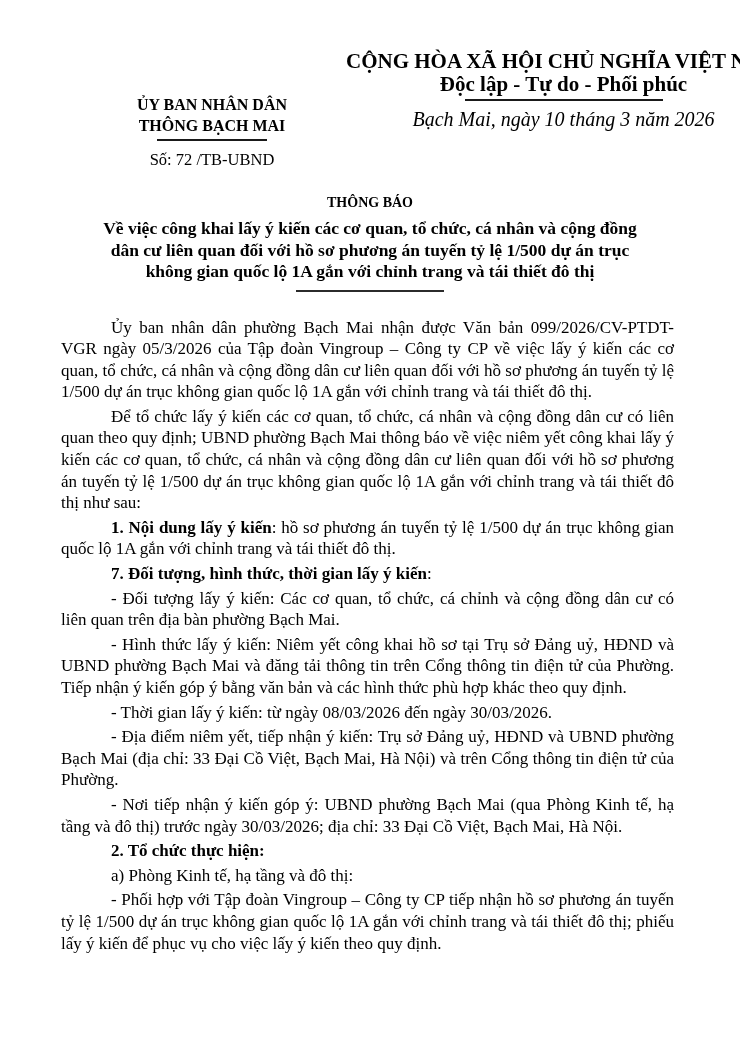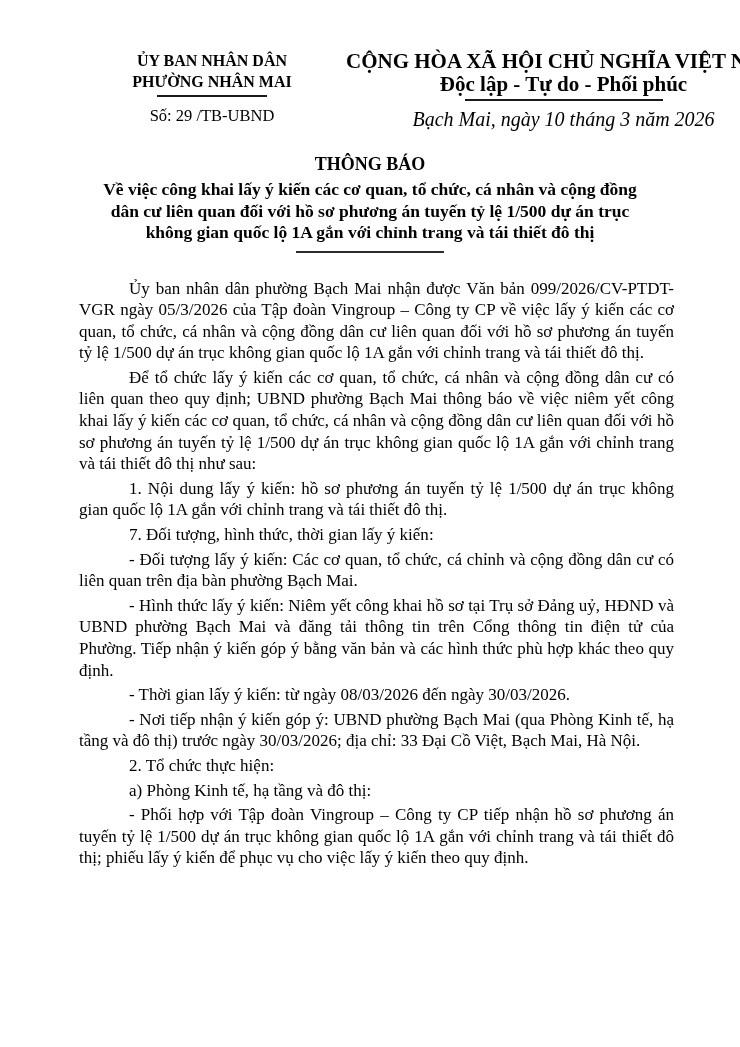--- a/index.html
+++ b/index.html
@@ -17,21 +17,21 @@
     font-family: "Liberation Serif", "DejaVu Serif", serif;
     overflow: hidden;
   }
   
   .header {
     display: flex;
     padding: 50px 58px 0 86px;
     align-items: flex-start;
   }
   .hcol { text-align: center; }
-  .hcol.left { width: 252px; flex: 0 0 auto; }
+  .hcol.left { width: 252px; flex: 0 0 auto; margin-top: 44px; }
   .hcol.right { flex: 1 1 auto; padding-left: 8px; }
   .h-bold-sm {
     font-weight: bold;
     font-size: 16px;
     line-height: 21px;
     white-space: nowrap;
   }
   .h-bold-lg {
     font-weight: bold;
     font-size: 21px;
@@ -56,61 +56,61 @@
   }
   .rule-left  { width: 110px; }
   .rule-right { width: 198px; }
   
   .title-block {
     text-align: center;
     margin-top: 22px;
   }
   .doc-title {
     font-weight: bold;
-    font-size: 18px;
+    font-size: 14px;
     line-height: 22px;
   }
   .doc-subject {
     font-weight: bold;
     font-size: 17.5px;
     line-height: 21.5px;
     width: 562px;
     margin: 4px auto 6px auto;
   }
   .rule-title {
     width: 148px;
     margin-top: 7px;
     background: #2b2b2b;
   }
   
   .doc-body {
     margin-top: 25px;
-    padding: 0 66px 0 79px;
+    padding: 0 66px 0 61px;
     font-size: 17px;
     line-height: 21.6px;
   }
   .para {
     margin: 0 0 3px 0;
     text-align: justify;
     text-indent: 50px;
   }
-  .para .b { font-weight: normal; }
+  .para .b { font-weight: bold; }
 </style>
 </head>
 <body>
 
 <div class="page">
 
   <div class="header">
 
     <div class="hcol left">
       <div class="h-bold-sm">ỦY BAN NHÂN DÂN</div>
-      <div class="h-bold-sm">PHƯỜNG NHÂN MAI</div>
+      <div class="h-bold-sm">THÔNG BẠCH MAI</div>
       <div class="rule rule-left"></div>
-      <div class="doc-number">Số: 29 /TB-UBND</div>
+      <div class="doc-number">Số: 72 /TB-UBND</div>
     </div>
 
     <div class="hcol right">
       <div class="h-bold-lg">CỘNG HÒA XÃ HỘI CHỦ NGHĨA VIỆT NAM</div>
       <div class="h-bold-lg">Độc lập - Tự do - Phối phúc</div>
       <div class="rule rule-right"></div>
       <div class="date-line">Bạch Mai, ngày 10 tháng 3 năm 2026</div>
     </div>
 
   </div>
@@ -122,19 +122,20 @@
   </div>
 
   <div class="doc-body" id="doc-body">
       <p class="para"><span>Ủy ban nhân dân phường Bạch Mai nhận được Văn bản 099/2026/CV-PTDT-VGR ngày 05/3/2026 của Tập đoàn Vingroup – Công ty CP về việc lấy ý kiến các cơ quan, tổ chức, cá nhân và cộng đồng dân cư liên quan đối với hồ sơ phương án tuyến tỷ lệ 1/500 dự án trục không gian quốc lộ 1A gắn với chỉnh trang và tái thiết đô thị.</span></p>
       <p class="para"><span>Để tổ chức lấy ý kiến các cơ quan, tổ chức, cá nhân và cộng đồng dân cư có liên quan theo quy định; UBND phường Bạch Mai thông báo về việc niêm yết công khai lấy ý kiến các cơ quan, tổ chức, cá nhân và cộng đồng dân cư liên quan đối với hồ sơ phương án tuyến tỷ lệ 1/500 dự án trục không gian quốc lộ 1A gắn với chỉnh trang và tái thiết đô thị như sau:</span></p>
       <p class="para"><span class="b">1. Nội dung lấy ý kiến</span><span>: hồ sơ phương án tuyến tỷ lệ 1/500 dự án trục không gian quốc lộ 1A gắn với chỉnh trang và tái thiết đô thị.</span></p>
       <p class="para"><span class="b">7. Đối tượng, hình thức, thời gian lấy ý kiến</span><span>:</span></p>
       <p class="para"><span>- Đối tượng lấy ý kiến: Các cơ quan, tổ chức, cá chỉnh và cộng đồng dân cư có liên quan trên địa bàn phường Bạch Mai.</span></p>
       <p class="para"><span>- Hình thức lấy ý kiến: Niêm yết công khai hồ sơ tại Trụ sở Đảng uỷ, HĐND và UBND phường Bạch Mai và đăng tải thông tin trên Cổng thông tin điện tử của Phường. Tiếp nhận ý kiến góp ý bằng văn bản và các hình thức phù hợp khác theo quy định.</span></p>
       <p class="para"><span>- Thời gian lấy ý kiến: từ ngày 08/03/2026 đến ngày 30/03/2026.</span></p>
+      <p class="para"><span>- Địa điểm niêm yết, tiếp nhận ý kiến: Trụ sở Đảng uỷ, HĐND và UBND phường Bạch Mai (địa chỉ: 33 Đại Cồ Việt, Bạch Mai, Hà Nội) và trên Cổng thông tin điện tử của Phường.</span></p>
       <p class="para"><span>- Nơi tiếp nhận ý kiến góp ý: UBND phường Bạch Mai (qua Phòng Kinh tế, hạ tầng và đô thị) trước ngày 30/03/2026; địa chỉ: 33 Đại Cồ Việt, Bạch Mai, Hà Nội.</span></p>
       <p class="para"><span class="b">2. Tổ chức thực hiện:</span></p>
       <p class="para"><span>a) Phòng Kinh tế, hạ tầng và đô thị:</span></p>
       <p class="para"><span>- Phối hợp với Tập đoàn Vingroup – Công ty CP tiếp nhận hồ sơ phương án tuyến tỷ lệ 1/500 dự án trục không gian quốc lộ 1A gắn với chỉnh trang và tái thiết đô thị; phiếu lấy ý kiến để phục vụ cho việc lấy ý kiến theo quy định.</span></p>
     </div>
 
 </div>
 
 </body></html>

